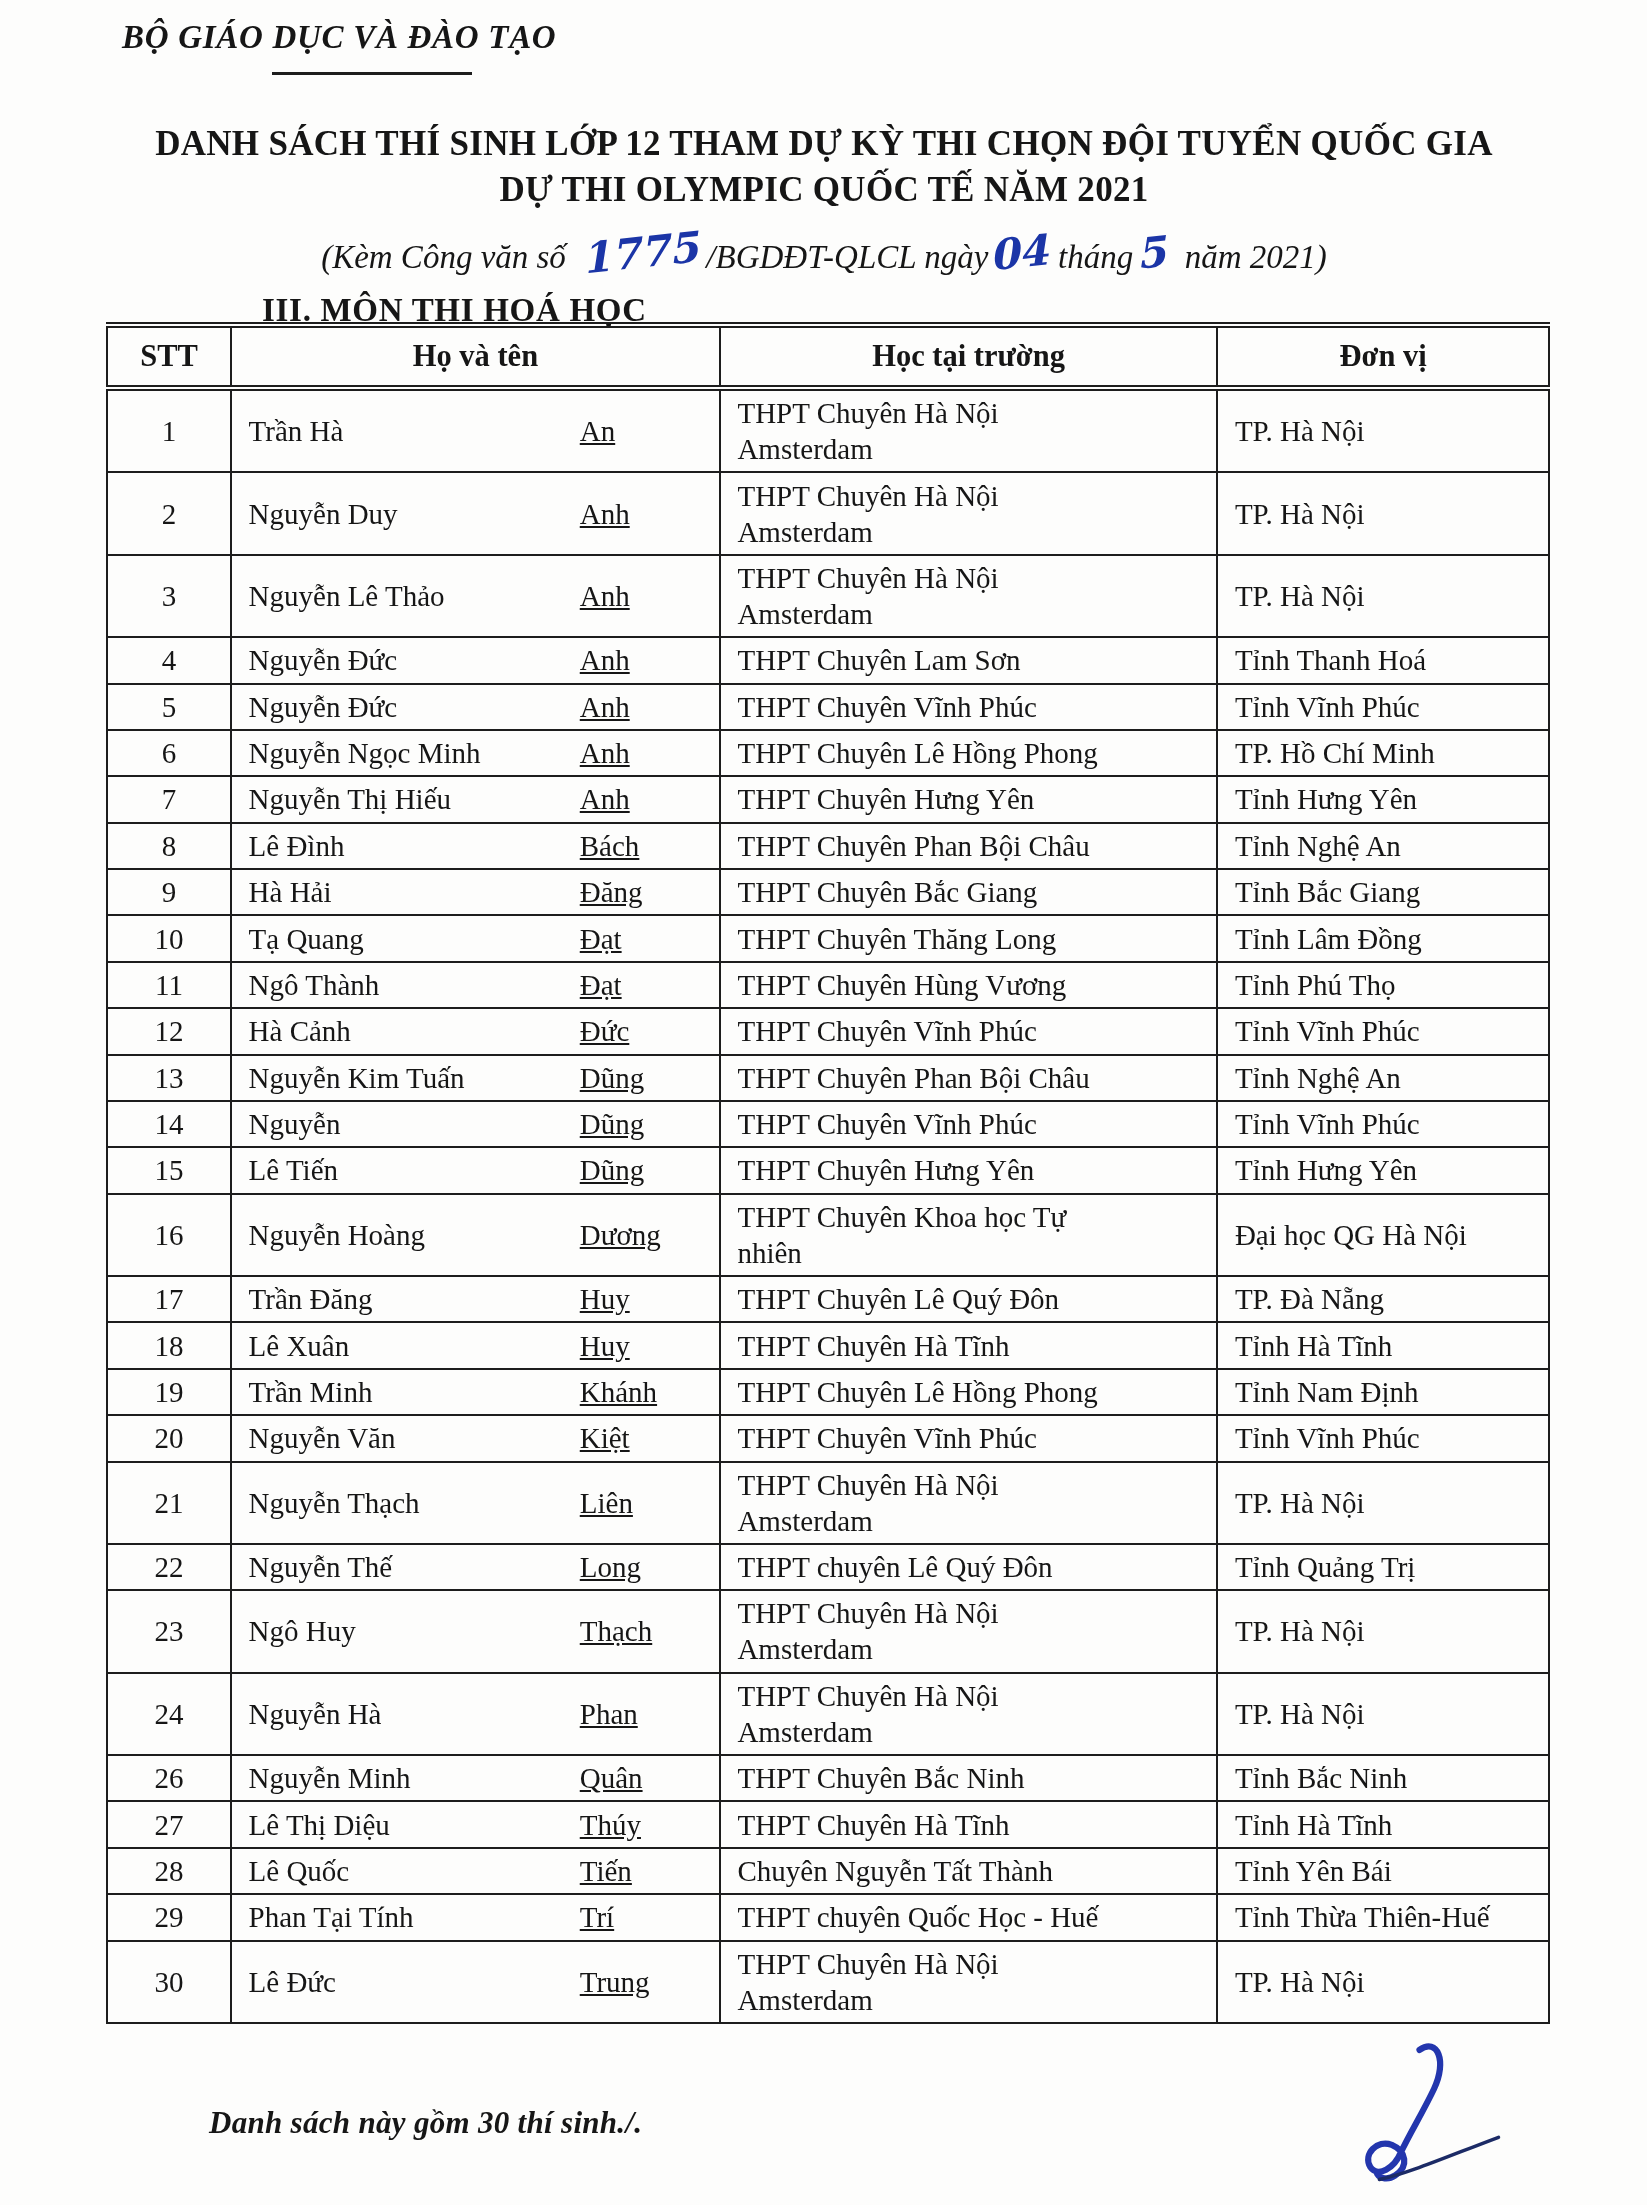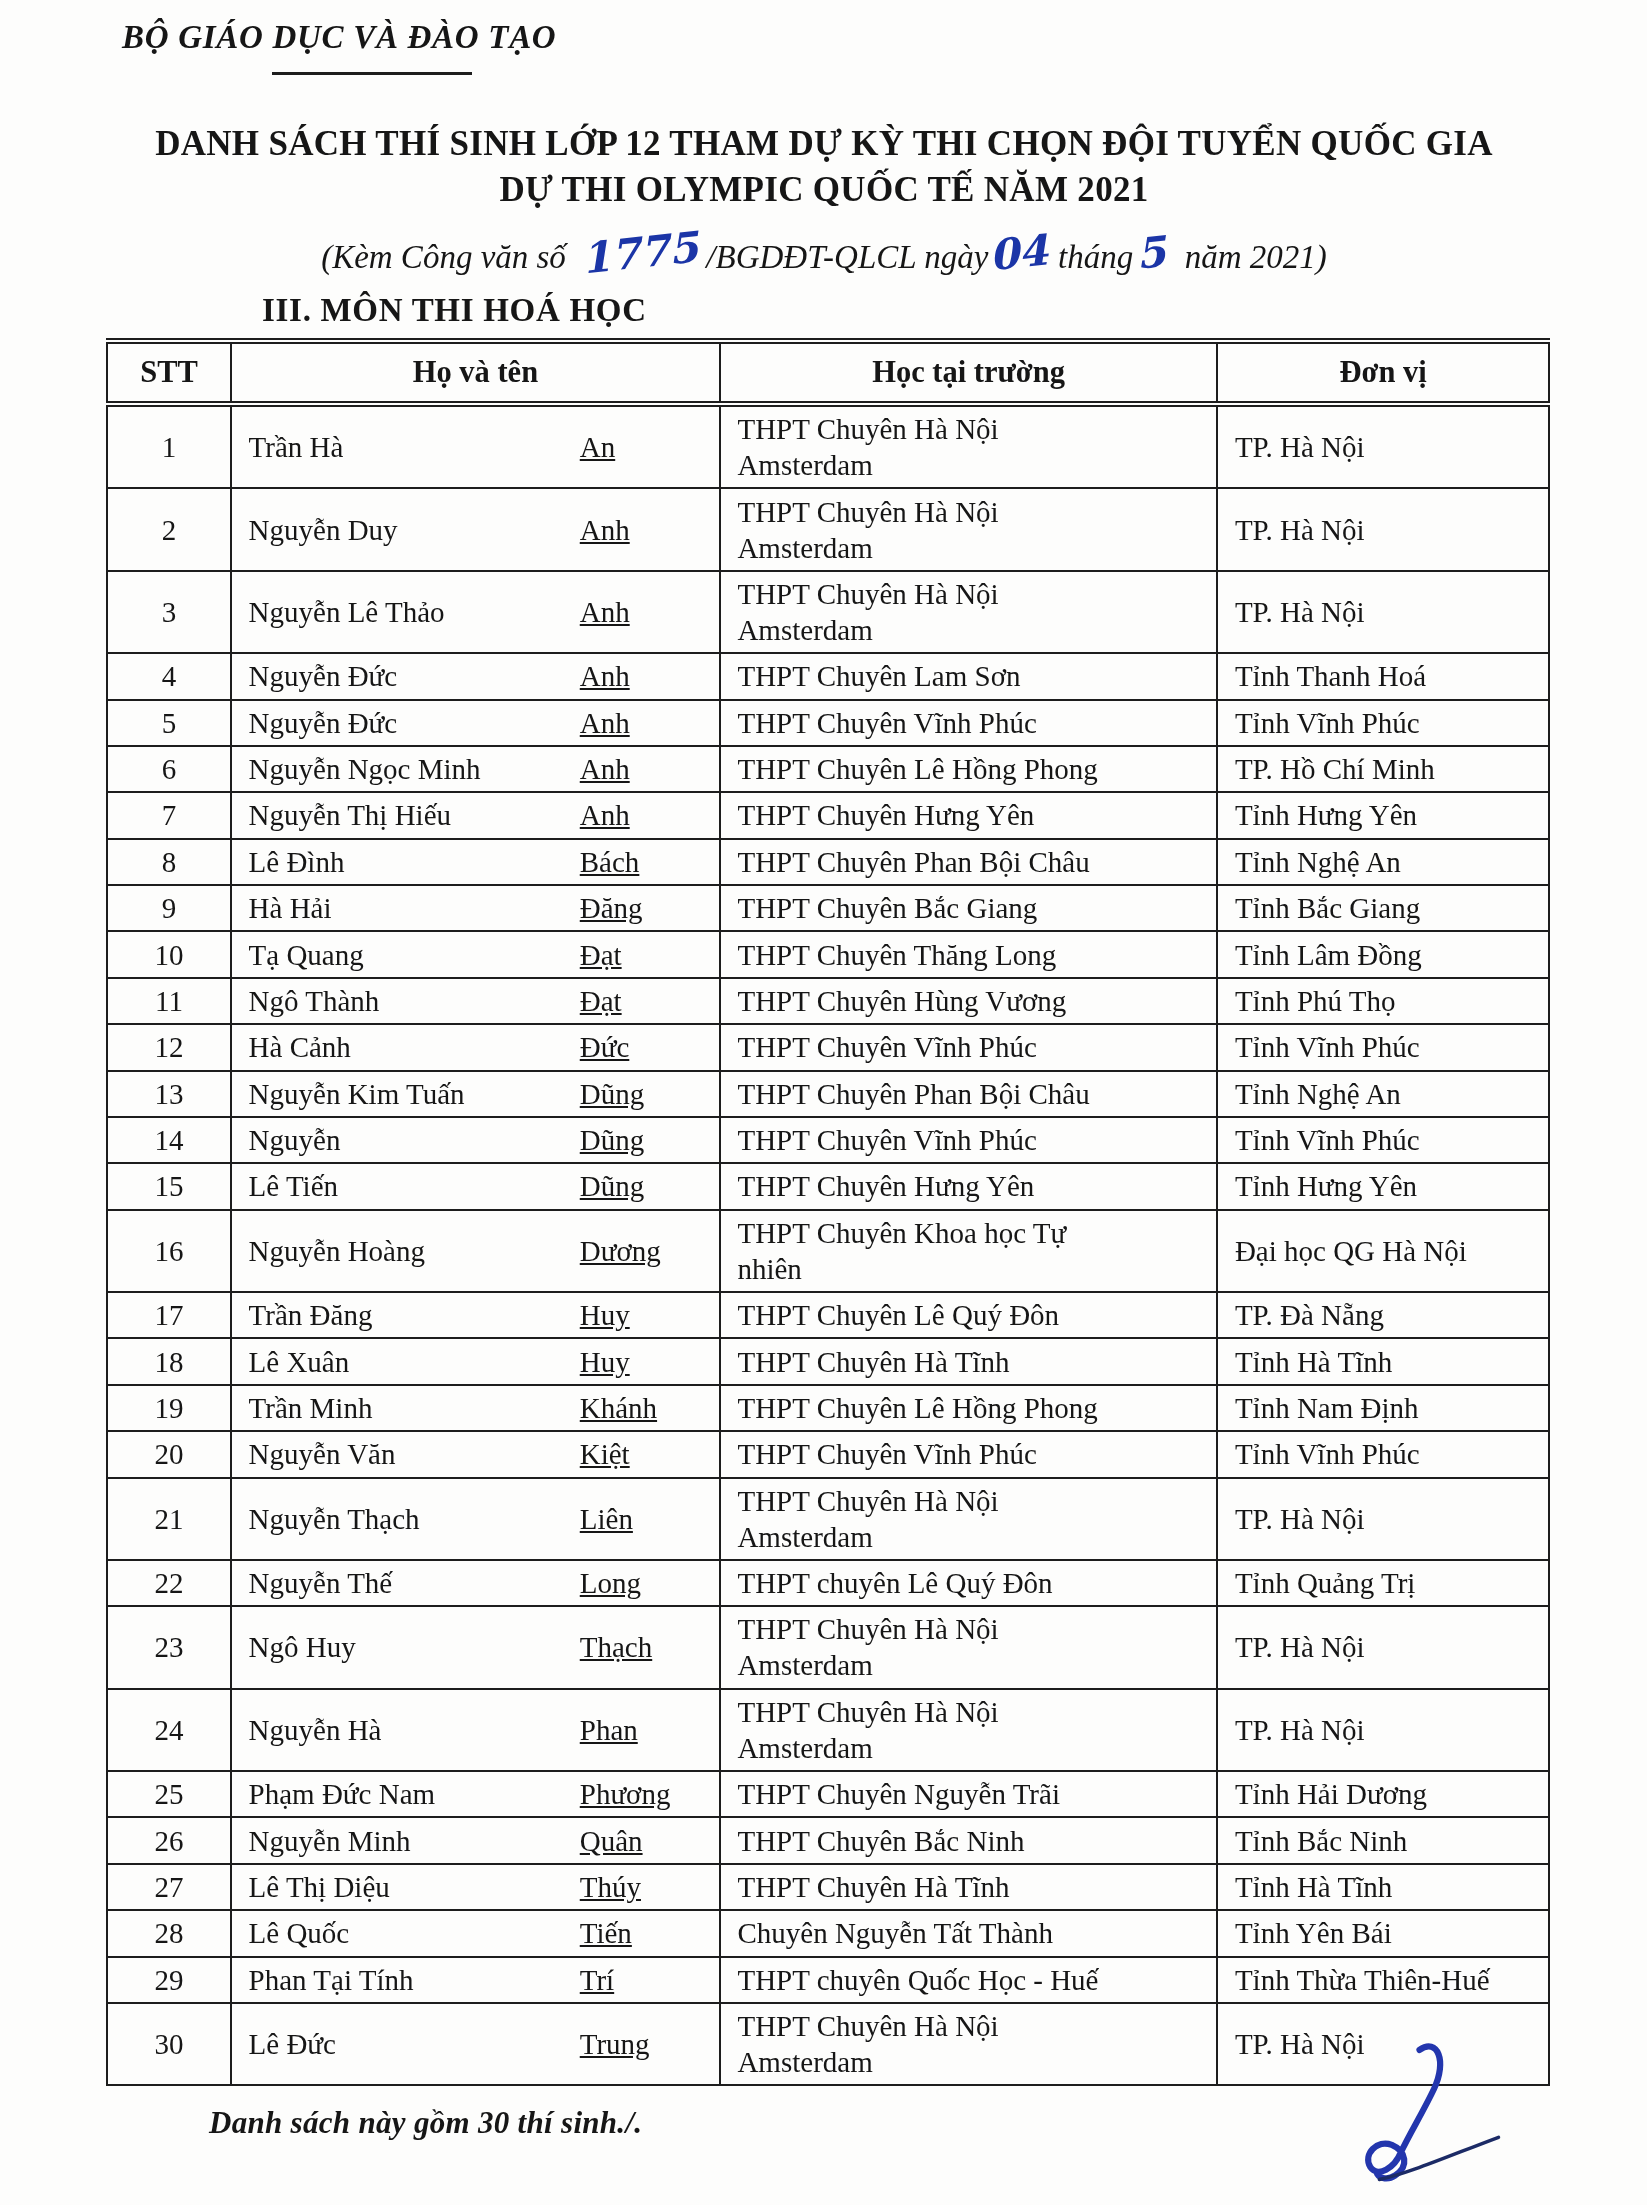--- a/index.html
+++ b/index.html
@@ -50,21 +50,21 @@
   .hand-day { margin: 0 7px 0 4.2px; }
   .hand-month { margin: 0 15.3px 0 7px; }
 
   .section-heading {
     position: absolute; left: 262px; top: 292px;
     font-size: 33px; font-weight: 700; letter-spacing: 0.7px;
     white-space: nowrap;
   }
 
   table.students {
-    position: absolute; left: 106px; top: 338px;
+    position: absolute; left: 106px; top: 322px;
     width: 1444px;
     border-collapse: collapse;
     font-size: 29px;
     table-layout: fixed;
   }
   .students th, .students td { border: 2.1px solid var(--line); }
   .students th {
     font-size: 30.5px; font-weight: 700;
     padding: 11px 5.5px;
     border-top: 6.2px double var(--line);
@@ -388,31 +388,20 @@
             <span class="name-wrap">
               <span class="name-family">Nguyễn Hà</span>
               <span class="name-given">Phan</span>
             </span>
           </td>
           <td class="school-cell">THPT Chuyên Hà Nội
 Amsterdam</td>
           <td class="unit-cell">TP. Hà Nội</td>
         </tr>
         <tr>
-          <td class="stt-cell">25</td>
-          <td class="name-cell">
-            <span class="name-wrap">
-              <span class="name-family">Phạm Đức Nam</span>
-              <span class="name-given">Phương</span>
-            </span>
-          </td>
-          <td class="school-cell">THPT Chuyên Nguyễn Trãi</td>
-          <td class="unit-cell">Tỉnh Hải Dương</td>
-        </tr>
-        <tr>
           <td class="stt-cell">26</td>
           <td class="name-cell">
             <span class="name-wrap">
               <span class="name-family">Nguyễn Minh</span>
               <span class="name-given">Quân</span>
             </span>
           </td>
           <td class="school-cell">THPT Chuyên Bắc Ninh</td>
           <td class="unit-cell">Tỉnh Bắc Ninh</td>
         </tr>

